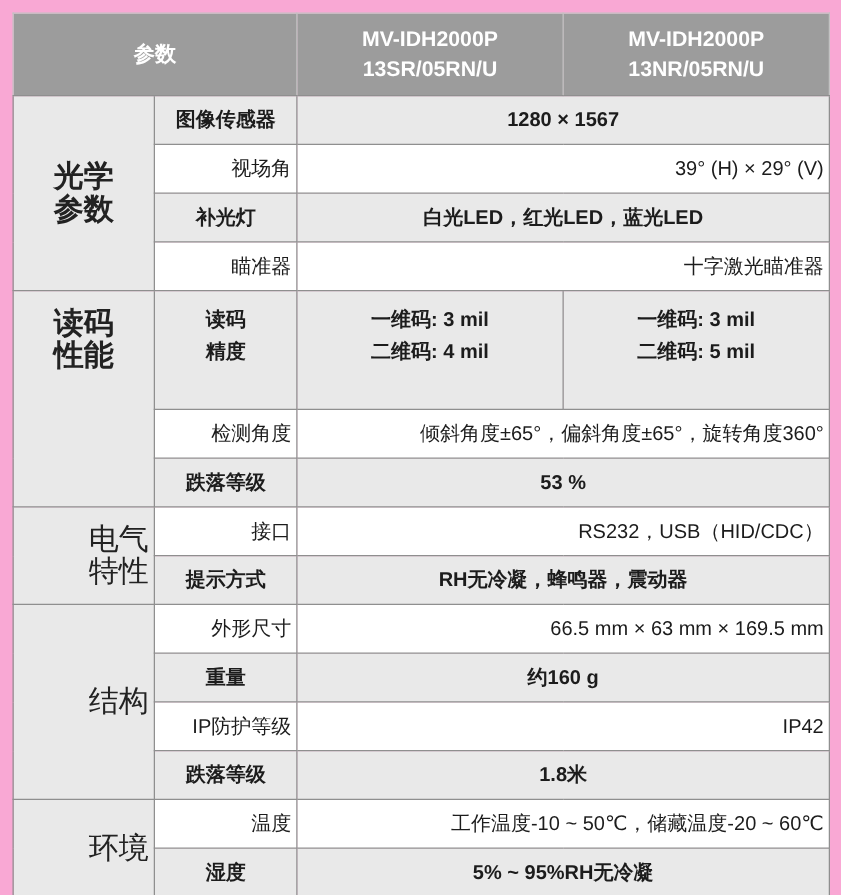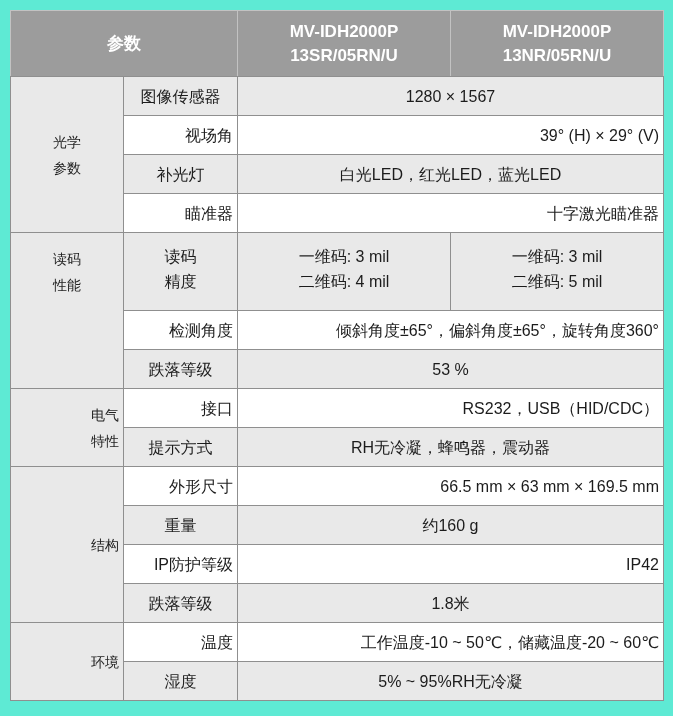--- a/index.html
+++ b/index.html
@@ -7,21 +7,21 @@
     padding: 0;
     background: #ffffff;
     width: 673px;
     height: 716px;
     font-family: "Liberation Sans", "DejaVu Sans", sans-serif;
   }
   .page {
     position: relative;
     width: 673px;
     height: 716px;
-    background: #5eead4;
+    background: #f9a8d4;
   }
   table.spec {
     position: absolute;
     left: 10px;
     top: 10px;
     width: 653px;
     border-collapse: collapse;
     table-layout: fixed;
   }
   col.c1 { width: 113px; }
@@ -48,28 +48,28 @@
     border: 1px solid #8f8f8f;
     text-align: center;
     vertical-align: middle;
     font-size: 16px;
     color: #1c1c1c;
     line-height: 25px;
     white-space: pre-line;
     padding: 0 4px;
   }
   tr.row { height: 39px; }
-  tr.tall { height: 78px; }
+  tr.tall { height: 95px; }
 
-  tr.r-gray td { background: #e9e9e9; }
+  tr.r-gray td { background: #e9e9e9; font-weight: bold; }
   tr.r-white td { background: #ffffff; text-align: right; }
 
   td.cat {
     background: #e9e9e9 !important;
-    font-size: 14px;
+    font-size: 24px;
     line-height: 26px;
     color: #222222;
   }
   tr.tall td { vertical-align: top; padding-top: 11px; }
   tr.tall td.cat { padding-top: 13px; }
 </style>
 </head>
 <body>
 
 <div class="page">

